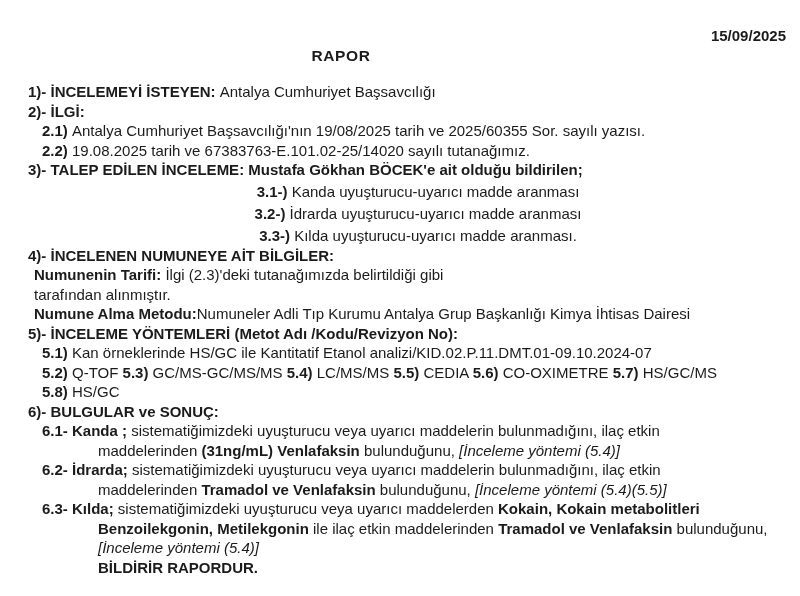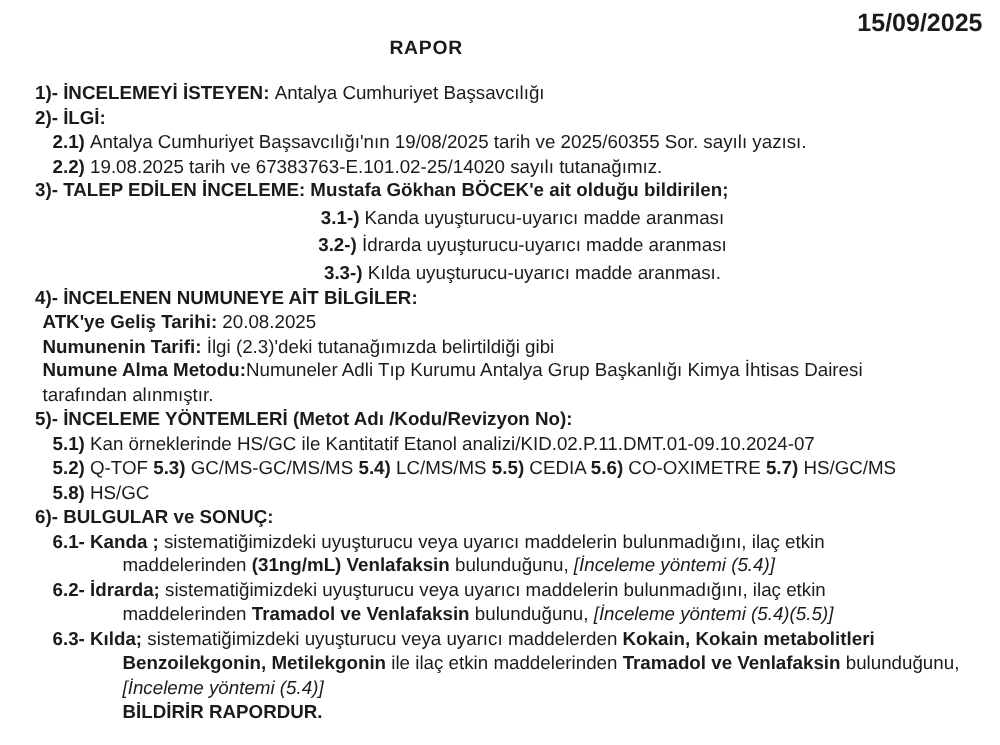--- a/index.html
+++ b/index.html
@@ -12,24 +12,24 @@
     width: 800px;
     height: 596px;
     background: var(--paper, #ffffff);
     color: var(--ink, #1b1b1b);
     font-family: "Liberation Sans", "DejaVu Sans", sans-serif;
     font-size: 15px;
     overflow: hidden;
     -webkit-font-smoothing: antialiased;
   }
   .date-row {
-    padding: 11px 14px 0 0;
+    padding: 28px 14px 0 0;
     text-align: right;
     font-weight: 700;
-    font-size: 20px;
+    font-size: 15px;
     line-height: 16px;
   }
   .title-row {
     margin-top: 3px;
     padding-right: 118px; 
     text-align: center;
     font-weight: 700;
     font-size: 15.5px;
     letter-spacing: 0.6px;
     line-height: 17px;
@@ -60,24 +60,23 @@
   <div class="report-body">
       <div class="line lv-main"><span class="b">1)- İNCELEMEYİ İSTEYEN: </span><span>Antalya Cumhuriyet Başsavcılığı</span></div>
       <div class="line lv-main"><span class="b">2)- İLGİ:</span></div>
       <div class="line lv-sub"><span class="b">2.1) </span><span>Antalya Cumhuriyet Başsavcılığı'nın 19/08/2025 tarih ve 2025/60355 Sor. sayılı yazısı.</span></div>
       <div class="line lv-sub"><span class="b">2.2) </span><span>19.08.2025 tarih ve 67383763-E.101.02-25/14020 sayılı tutanağımız.</span></div>
       <div class="line lv-main"><span class="b">3)- TALEP EDİLEN İNCELEME: Mustafa Gökhan BÖCEK'e ait olduğu bildirilen;</span></div>
       <div class="line lv-sub spaced"><span class="b">3.1-) </span><span>Kanda uyuşturucu-uyarıcı madde aranması</span></div>
       <div class="line lv-sub spaced"><span class="b">3.2-) </span><span>İdrarda uyuşturucu-uyarıcı madde aranması</span></div>
       <div class="line lv-sub spaced"><span class="b">3.3-) </span><span>Kılda uyuşturucu-uyarıcı  madde aranması.</span></div>
       <div class="line lv-main"><span class="b">4)- İNCELENEN NUMUNEYE AİT BİLGİLER:</span></div>
-      <div class="line lv-label"><span class="b">ATK'ye Geliş Tarihi: </span><span>20.08.2025</span></div>
       <div class="line lv-label"><span class="b">Numunenin Tarifi: </span><span>İlgi (2.3)'deki tutanağımızda belirtildiği gibi</span></div>
+      <div class="line lv-label"><span>tarafından alınmıştır.</span></div>
       <div class="line lv-label"><span class="b">Numune Alma Metodu:</span><span>Numuneler Adli Tıp Kurumu Antalya Grup Başkanlığı Kimya İhtisas Dairesi</span></div>
-      <div class="line lv-label"><span>tarafından alınmıştır.</span></div>
       <div class="line lv-main"><span class="b">5)- İNCELEME YÖNTEMLERİ (Metot Adı /Kodu/Revizyon No):</span></div>
       <div class="line lv-sub"><span class="b">5.1) </span><span>Kan örneklerinde HS/GC ile Kantitatif Etanol analizi/KID.02.P.11.DMT.01-09.10.2024-07</span></div>
       <div class="line lv-sub"><span class="b">5.2) </span><span>Q-TOF </span><span class="b">5.3) </span><span>GC/MS-GC/MS/MS </span><span class="b">5.4) </span><span>LC/MS/MS </span><span class="b">5.5) </span><span>CEDIA </span><span class="b">5.6) </span><span>CO-OXIMETRE </span><span class="b">5.7) </span><span>HS/GC/MS</span></div>
       <div class="line lv-sub"><span class="b">5.8) </span><span>HS/GC</span></div>
       <div class="line lv-main"><span class="b">6)- BULGULAR ve SONUÇ:</span></div>
       <div class="line lv-sub"><span class="b">6.1- Kanda ; </span><span>sistematiğimizdeki uyuşturucu veya uyarıcı maddelerin bulunmadığını, ilaç etkin</span></div>
       <div class="line lv-cont"><span>maddelerinden </span><span class="b">(31ng/mL) Venlafaksin</span><span> bulunduğunu, </span><span class="i">[İnceleme yöntemi (5.4)]</span></div>
       <div class="line lv-sub"><span class="b">6.2- İdrarda; </span><span>sistematiğimizdeki uyuşturucu veya uyarıcı maddelerin bulunmadığını, ilaç etkin</span></div>
       <div class="line lv-cont"><span>maddelerinden </span><span class="b">Tramadol ve Venlafaksin</span><span> bulunduğunu, </span><span class="i">[İnceleme yöntemi (5.4)(5.5)]</span></div>
       <div class="line lv-sub"><span class="b">6.3- Kılda; </span><span>sistematiğimizdeki uyuşturucu veya uyarıcı maddelerden </span><span class="b">Kokain, Kokain metabolitleri</span></div>

